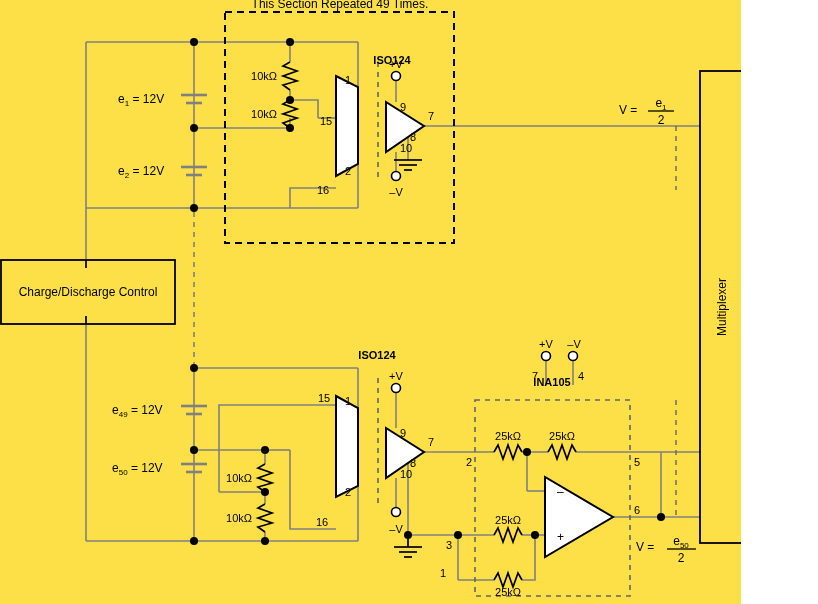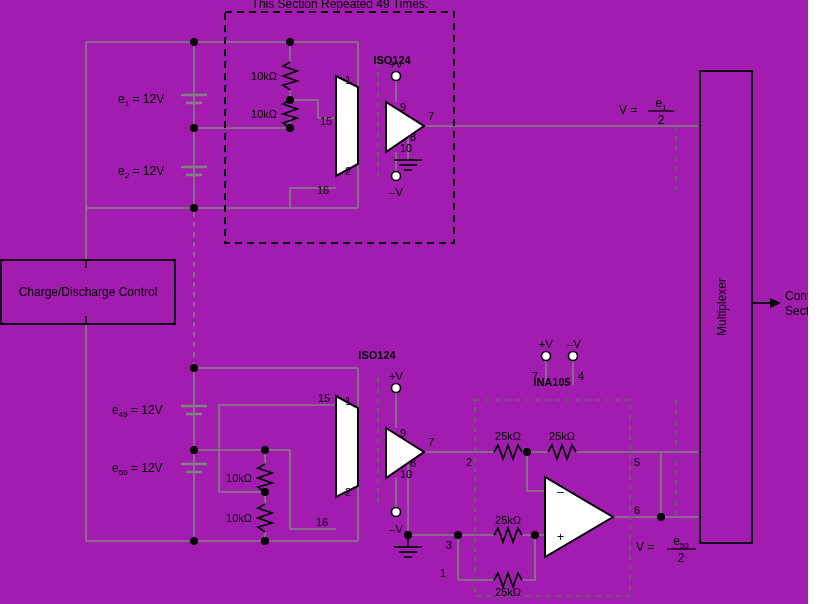--- a/index.html
+++ b/index.html
@@ -1,17 +1,17 @@
 <!DOCTYPE html>
 <html><head>
 <meta charset="utf-8">
 <style>
   html,body{margin:0;padding:0;background:#ffffff;}
   body{font-family:"Liberation Sans",sans-serif;}
-  #root{position:relative;width:808px;height:604px;background:#a21caf;overflow:hidden;}
+  #root{position:relative;width:741px;height:604px;background:#fde047;overflow:hidden;}
   svg{display:block;}
   .lbl{font-family:"Liberation Sans",sans-serif;font-size:11px;fill:#000;}
   .lbl-bold{font-family:"Liberation Sans",sans-serif;font-size:11px;font-weight:bold;fill:#000;}
   .lbl-12{font-family:"Liberation Sans",sans-serif;font-size:12px;fill:#000;}
   .pin{font-family:"Liberation Sans",sans-serif;font-size:11px;fill:#000;}
   .sub{font-size:8px;}
   .vsign{font-family:"Liberation Sans",sans-serif;font-size:11px;fill:#000;}
 </style>
 </head>
 <body>

